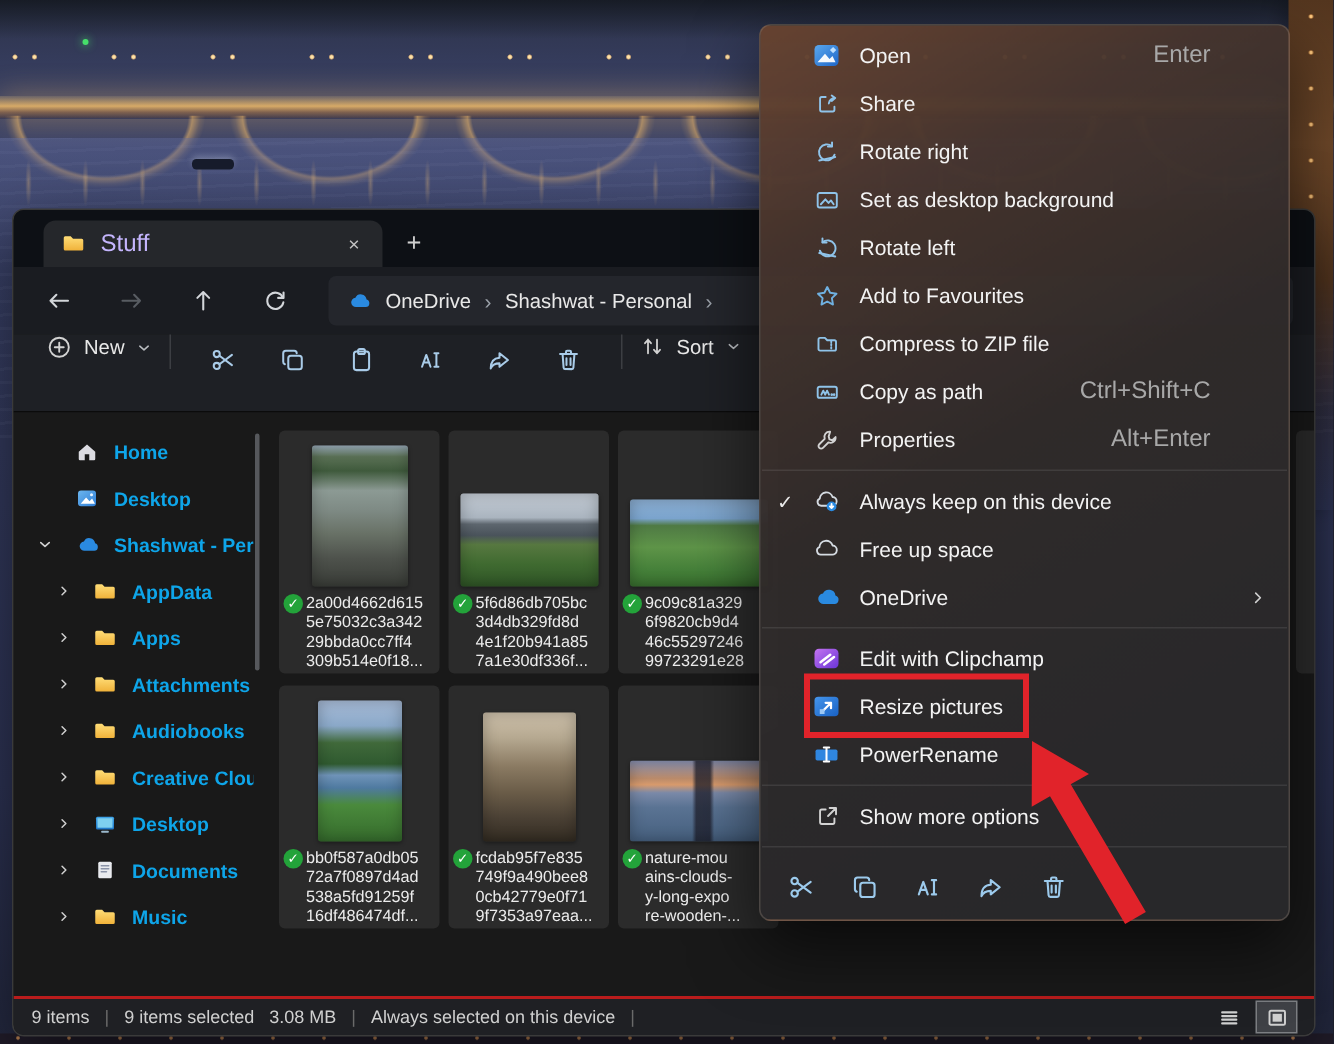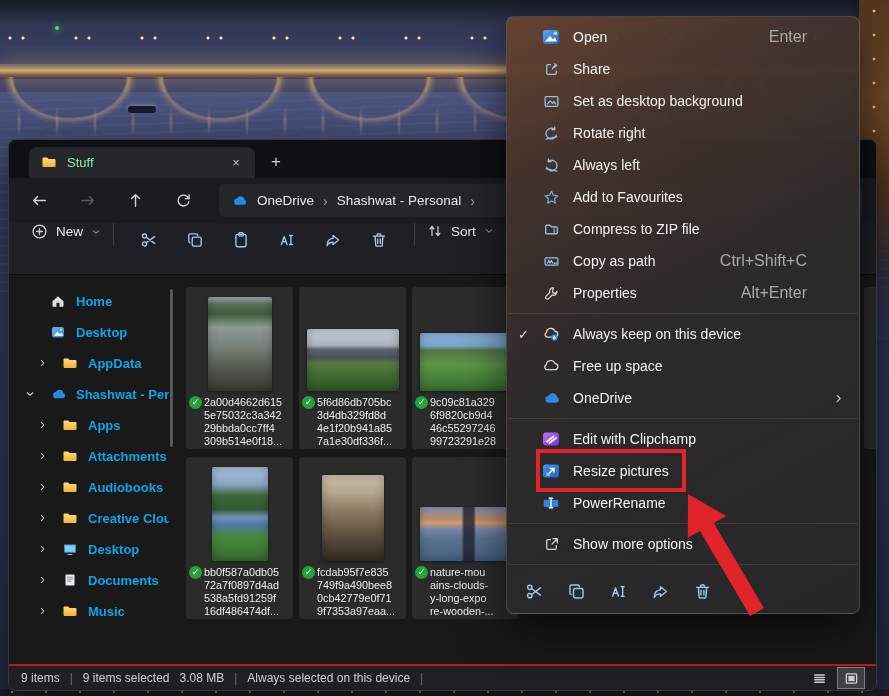--- a/index.html
+++ b/index.html
@@ -45,21 +45,21 @@
     background-size:34px 7px; background-repeat:repeat-x; opacity:.8; }
 
   
   .window { position:absolute; left:8px; top:139px; width:869px; height:552px; z-index:10;
     background:#191919; border:1px solid #3a3a3a; border-radius:8px; overflow:hidden;
     box-shadow:0 18px 50px rgba(0,0,0,.55); display:flex; flex-direction:column; }
 
   .tabbar { height:38px; background:#0d1015; display:flex; align-items:flex-end; padding-left:20px; flex:none; }
   .tab { height:31px; width:226px; background:#25272b; border-radius:8px 8px 0 0;
     display:flex; align-items:center; padding:0 10px 0 12px; gap:9px; }
-  .tab-title { font-size:13px; color:#86efac; flex:1; }
+  .tab-title { font-size:16px; color:#c4b5fd; flex:1; }
   .tab-close { color:#c2c2c2; font-size:13px; width:18px; text-align:center; cursor:default; }
   .newtab { color:#cfcfcf; font-size:17px; margin-left:16px; align-self:center; margin-top:6px; }
 
   .navbar { height:45px; background:#1a1c21; display:flex; align-items:center; padding-left:14px; flex:none; }
   .nav-btn { width:32px; height:32px; display:flex; align-items:center; justify-content:center;
     color:#d3d6da; margin-right:16px; }
   .nav-btn.disabled { color:#585c62; }
   .address { flex:1; height:33px; background:#24262c; border-radius:5px; margin:0 14px 0 4px;
     display:flex; align-items:center; padding:0 12px; gap:9px; font-size:13.5px; color:#e8e8e8; }
   .crumb-sep { color:#9aa0a8; font-size:14px; }
@@ -309,46 +309,46 @@
       <div class="side-item">
         <span class="s-ic">
           <svg class="i" width="16" height="16" viewBox="0 0 16 16">
               <rect x="2" y="3" width="12" height="10.5" rx="2" fill="url(#gpic)"></rect>
               <path d="M3.8 11.8 7.4 7.6l2.3 2.6 1.7-1.8 1.9 3.4z" fill="#fff"></path>
               <circle cx="11" cy="5.8" r="1" fill="#e8f4ff"></circle>
             </svg>
         </span>
         <span>Desktop</span>
       </div>
+      <div class="side-item">
+        <span class="s-chev">
+          <svg class="i" width="10" height="10" viewBox="0 0 16 16" fill="none" stroke="currentColor" stroke-width="1.8" stroke-linecap="round" stroke-linejoin="round">
+              <path d="M3.5 6 8 10l4.5-4"></path>
+            </svg>
+        </span>
+        <span class="s-ic">
+          <svg class="i" width="17" height="17" viewBox="0 0 16 16">
+              <path fill="#2a8ae0" d="M6.2 11.5h5.9a2.4 2.4 0 0 0 .5-4.7 3.7 3.7 0 0 0-7-1.2 2.9 2.9 0 0 0 .6 5.9z"></path>
+            </svg>
+        </span>
+        <span>Shashwat - Pers</span>
+      </div>
+
       <div class="side-item lvl1">
         <span class="s-chev">
           <svg class="i" width="9" height="9" viewBox="0 0 16 16" fill="none" stroke="currentColor" stroke-width="1.8" stroke-linecap="round" stroke-linejoin="round">
               <path d="M6 3.5 10.5 8 6 12.5"></path>
             </svg>
         </span>
         <span class="s-ic">
             <svg class="i" width="16" height="16" viewBox="0 0 16 16">
               <path d="M1.5 4.5a1 1 0 0 1 1-1h3.6l1.6 1.6h5.8a1 1 0 0 1 1 1V12a1 1 0 0 1-1 1h-11a1 1 0 0 1-1-1z" fill="url(#gfold)"></path>
             </svg>
           </span>
         <span>AppData</span>
-      </div>
-
-      <div class="side-item">
-        <span class="s-chev">
-          <svg class="i" width="10" height="10" viewBox="0 0 16 16" fill="none" stroke="currentColor" stroke-width="1.8" stroke-linecap="round" stroke-linejoin="round">
-              <path d="M3.5 6 8 10l4.5-4"></path>
-            </svg>
-        </span>
-        <span class="s-ic">
-          <svg class="i" width="17" height="17" viewBox="0 0 16 16">
-              <path fill="#2a8ae0" d="M6.2 11.5h5.9a2.4 2.4 0 0 0 .5-4.7 3.7 3.7 0 0 0-7-1.2 2.9 2.9 0 0 0 .6 5.9z"></path>
-            </svg>
-        </span>
-        <span>Shashwat - Pers</span>
       </div>
       <div class="side-item lvl1">
         <span class="s-chev">
           <svg class="i" width="9" height="9" viewBox="0 0 16 16" fill="none" stroke="currentColor" stroke-width="1.8" stroke-linecap="round" stroke-linejoin="round">
               <path d="M6 3.5 10.5 8 6 12.5"></path>
             </svg>
         </span>
         <span class="s-ic">
             <svg class="i" width="16" height="16" viewBox="0 0 16 16">
               <path d="M1.5 4.5a1 1 0 0 1 1-1h3.6l1.6 1.6h5.8a1 1 0 0 1 1 1V12a1 1 0 0 1-1 1h-11a1 1 0 0 1-1-1z" fill="url(#gfold)"></path>
@@ -563,45 +563,45 @@
       <svg class="i" width="17" height="17" viewBox="0 0 16 16" fill="none" stroke="currentColor" stroke-width="1.2" stroke-linecap="round" stroke-linejoin="round">
           <path d="M7 3.5H4.5a1 1 0 0 0-1 1v7a1 1 0 0 0 1 1h7a1 1 0 0 0 1-1V9.5"></path>
           <path d="M9 7.5c.4-2.2 1.8-3.3 4-3.4M10.8 2.5 13 4.1l-2.2 1.8"></path>
         </svg>
     </span>
     <span class="mi-label">Share</span>
   </div>
   <div class="mi">
     <span class="mi-ic blueic">
       <svg class="i" width="17" height="17" viewBox="0 0 16 16" fill="none" stroke="currentColor" stroke-width="1.2" stroke-linecap="round" stroke-linejoin="round">
-          <rect x="2" y="3.5" width="12" height="9" rx="1.2"></rect>
-          <path d="M4 10.5 6.8 7.4l2 2.3 1.5-1.6 1.7 2.4"></path>
-        </svg>
-    </span>
-    <span class="mi-label">Set as desktop background</span>
-  </div>
-  <div class="mi">
-    <span class="mi-ic blueic">
-      <svg class="i" width="17" height="17" viewBox="0 0 16 16" fill="none" stroke="currentColor" stroke-width="1.2" stroke-linecap="round" stroke-linejoin="round">
           <path d="M12.6 9.5A5 5 0 1 1 11 4.2"></path>
           <path d="M11 1.8v2.6H8.4"></path>
           <path d="M3 13.2 13 11"></path>
         </svg>
     </span>
     <span class="mi-label">Rotate right</span>
+  </div>
+  <div class="mi">
+    <span class="mi-ic blueic">
+      <svg class="i" width="17" height="17" viewBox="0 0 16 16" fill="none" stroke="currentColor" stroke-width="1.2" stroke-linecap="round" stroke-linejoin="round">
+          <rect x="2" y="3.5" width="12" height="9" rx="1.2"></rect>
+          <path d="M4 10.5 6.8 7.4l2 2.3 1.5-1.6 1.7 2.4"></path>
+        </svg>
+    </span>
+    <span class="mi-label">Set as desktop background</span>
   </div>
   <div class="mi">
     <span class="mi-ic blueic">
       <svg class="i" width="17" height="17" viewBox="0 0 16 16" fill="none" stroke="currentColor" stroke-width="1.2" stroke-linecap="round" stroke-linejoin="round">
           <path d="M3.4 9.5A5 5 0 1 0 5 4.2"></path>
           <path d="M5 1.8v2.6h2.6"></path>
           <path d="M13 13.2 3 11"></path>
         </svg>
     </span>
-    <span class="mi-label">Always left</span>
+    <span class="mi-label">Rotate left</span>
   </div>
   <div class="mi">
     <span class="mi-ic" style="color:#6fb0e0">
       <svg class="i" width="17" height="17" viewBox="0 0 16 16" fill="none" stroke="currentColor" stroke-width="1.2" stroke-linejoin="round">
           <path d="M8 2.2l1.8 3.6 4 .6-2.9 2.8.7 4L8 11.3l-3.6 1.9.7-4L2.2 6.4l4-.6z"></path>
         </svg>
     </span>
     <span class="mi-label">Add to Favourites</span>
   </div>
   <div class="mi">

